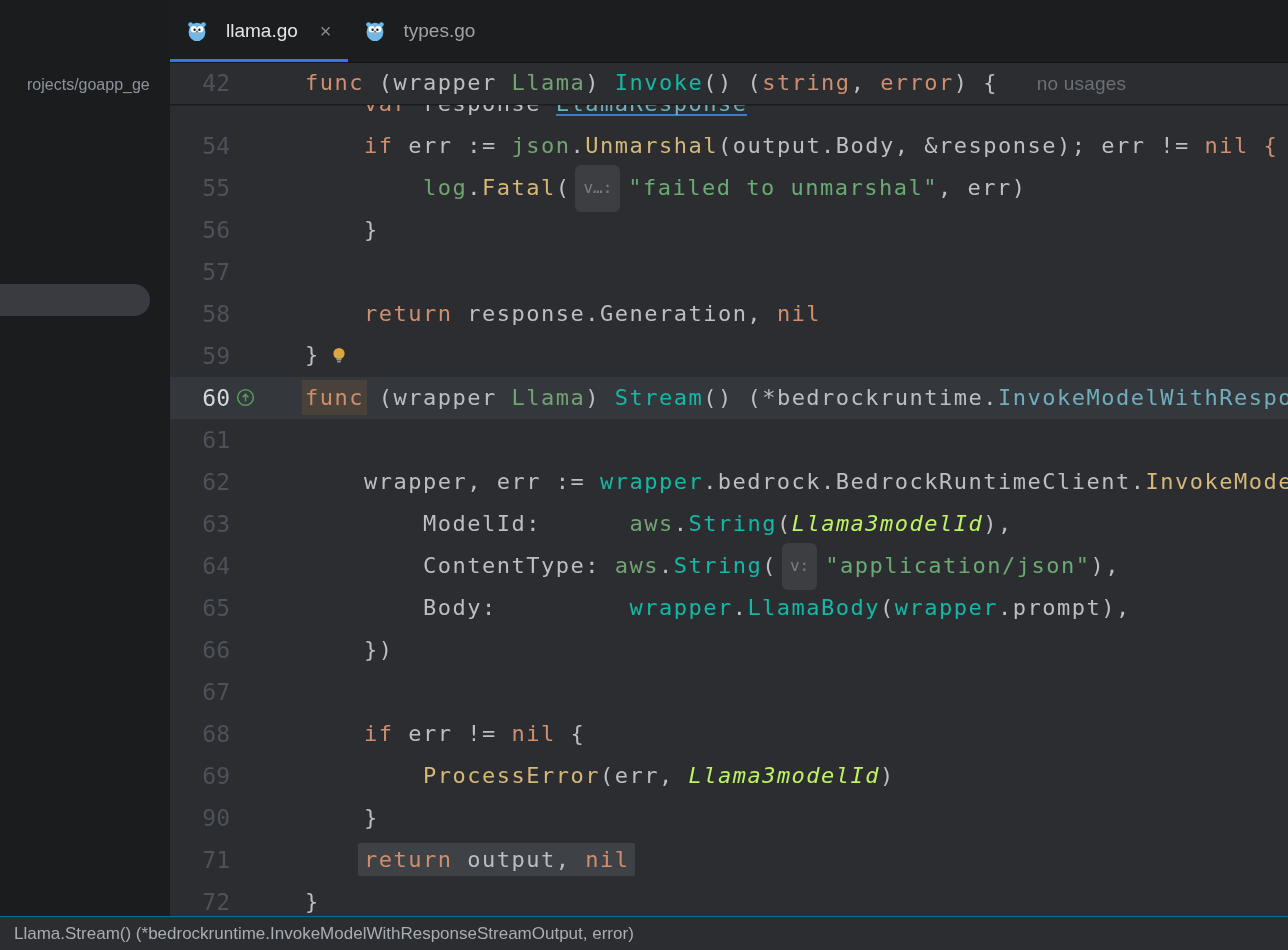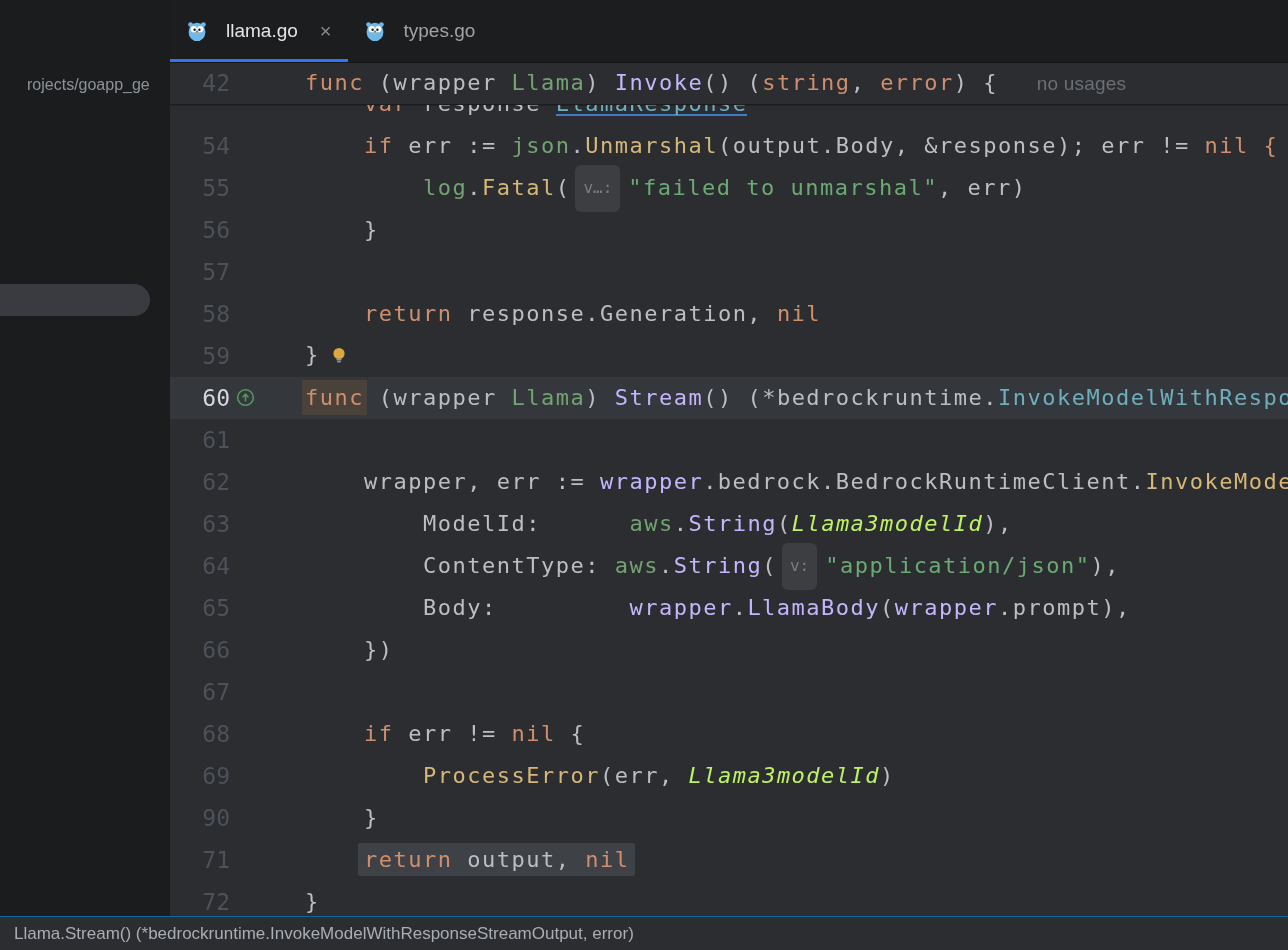--- a/index.html
+++ b/index.html
@@ -34,21 +34,21 @@
   .stickyrow{border-bottom:1px solid #1B1D1F;background:#2B2D30;box-shadow:0 1px 0 #212326;}
   .clipline{height:20px;overflow:hidden;position:relative;}
   .clipline .line{margin-top:-22px;}
   .line.hl{background:#34373C;}
   .line.hl .ln{color:#D5D8DE;}
 
   .kw{color:#CF8E6D;text-align:right;}
   .str{color:#6AAB73;}
   .pkg{color:#73A373;}
   .typ{color:#6FAFBD;}
-  .fnb{color:#c4b5fd;}
+  .fnb{color:#14b8a6;}
   .fny{color:#D5B778;}
   .cnst{color:#bef264;font-style:italic;text-align:center;}
   .def{color:#BCBEC4;}
   .u{box-shadow:inset 0 -2px 0 #3F7CC4;}
   .sel{background:#48423B;padding:5px 3px;margin:-5px -3px;}
   .box{background:#3E4146;border-radius:2px;padding:4px 6px;margin:-4px -6px;}
   .hint{font-family:"Liberation Sans",sans-serif;font-size:19px;color:#6B6F76;letter-spacing:0.2px;
         margin-left:24px;}
   .chip{display:inline-block;background:#3C3E42;color:#7A7E85;border-radius:6px;
         padding:2px 8px 3px;font-size:16px;letter-spacing:0;margin:0 8px 0 5px;vertical-align:2px;

